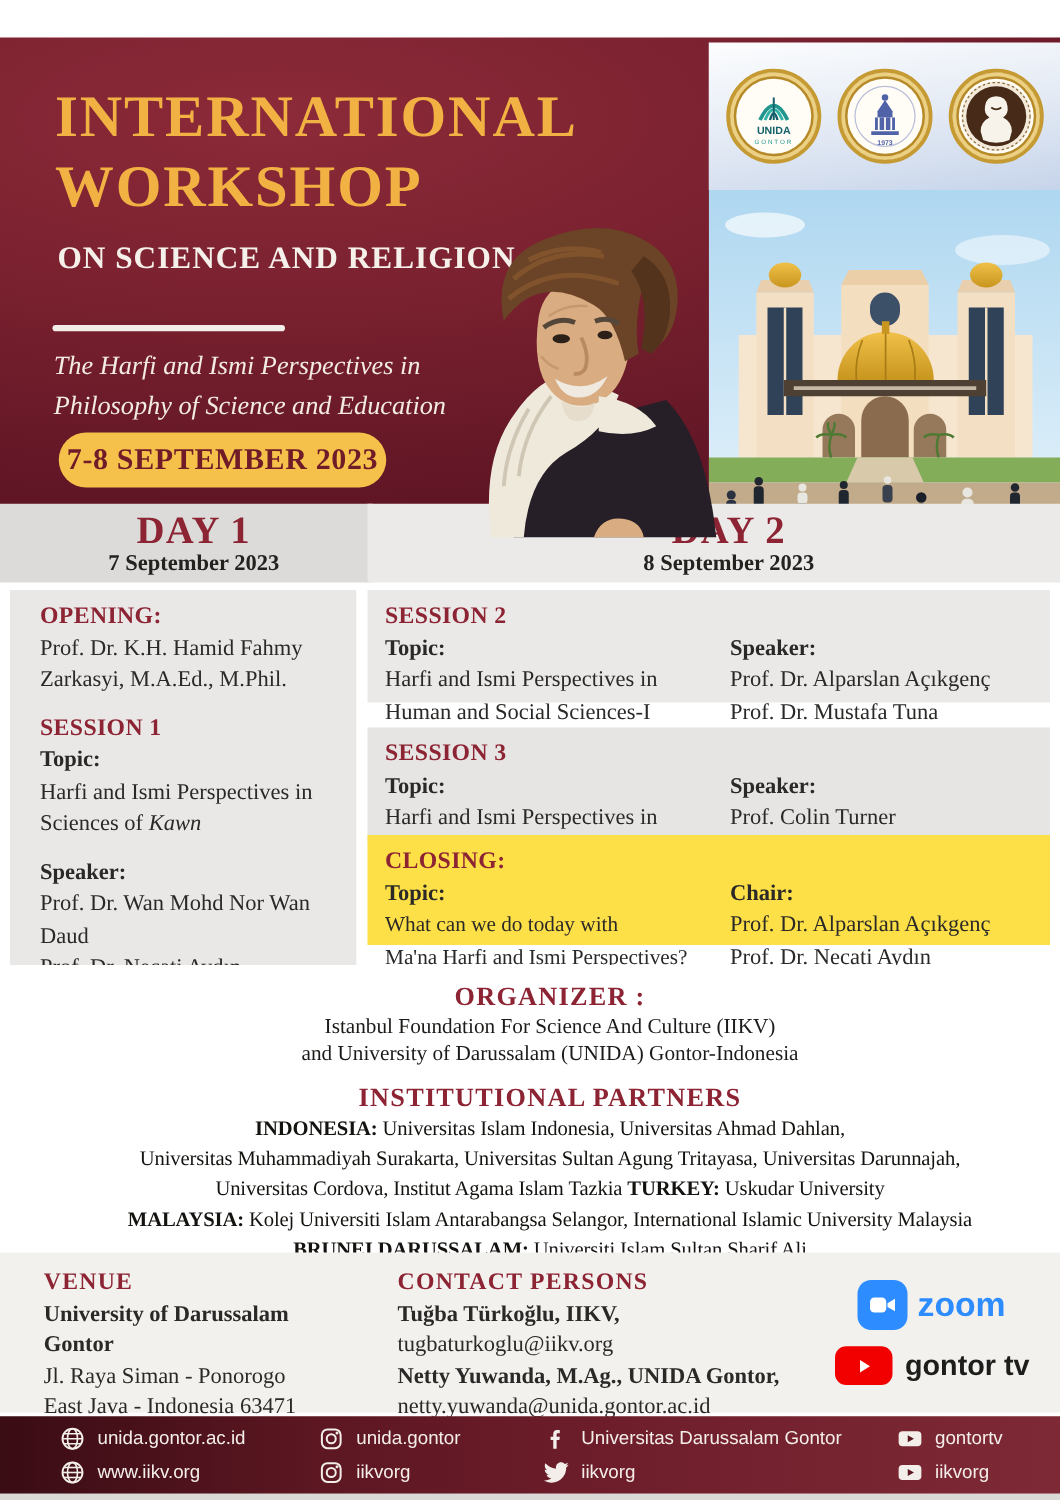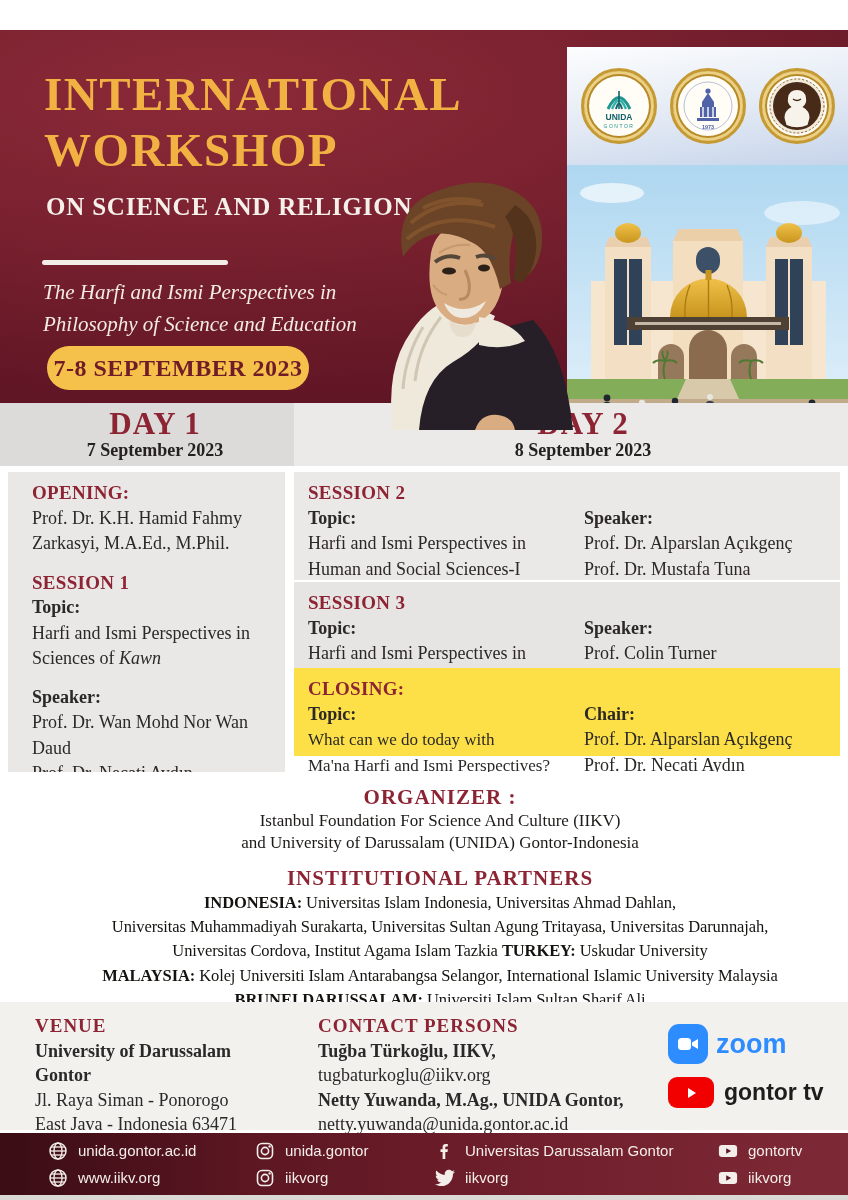--- a/index.html
+++ b/index.html
@@ -13,21 +13,21 @@
                 color:#f2b143; line-height:1.2; letter-spacing:1.5px; }
   .hero-sub { position:absolute; left:46px; top:163px; font-size:25px; font-weight:bold;
               color:#f5f0ea; letter-spacing:0.8px; }
   .divider { position:absolute; left:42px; top:230px; width:186px; height:5px;
              background:#f2ede6; border-radius:3px; }
   .theme { position:absolute; left:43px; top:247px; font-size:21px; color:#f3ece4; line-height:1.5;font-style:italic; }
   .date-badge { position:absolute; left:47px; top:316px; width:262px; height:44px;
                 background:#f6c14b; border-radius:23px; display:flex; align-items:center; justify-content:center;
                 font-size:24px; font-weight:bold; color:#701c28; letter-spacing:0.5px; }
 
-  .right-panel { position:absolute; left:567px; top:17px; width:281px; height:296px; }
+  .right-panel { position:absolute; left:567px; top:4px; width:281px; height:296px; }
   .logo-strip { position:absolute; left:0; top:0; width:281px; height:118px;
                 background:linear-gradient(172deg,#fcfdfe 0%, #e2e9f4 55%, #c6d4ea 100%);
                 display:flex; align-items:center; justify-content:center; gap:13px; }
   .logo { width:70px; height:70px; border-radius:50%; background:#fffdf6;
           border:3px solid #c59a33; box-shadow: inset 0 0 0 3px #ecd083, inset 0 0 0 5px #b68a28;
           display:flex; align-items:center; justify-content:center; overflow:hidden; }
   .photo { position:absolute; left:0; top:118px; width:281px; height:282px; }
   .photo svg { display:block; }
   .portrait { position:absolute; left:381px; top:135px; width:202px; height:265px; z-index:2; }
 
@@ -41,40 +41,40 @@
   
   .sched-left { position:absolute; left:8px; top:472px; width:277px; height:300px; background:#e9e8e6;
                 box-sizing:border-box; padding:8px 10px 0 24px; font-size:18px; color:#2b2927; line-height:25.5px; }
   .sec-label { color:#8d2434; font-weight:bold; font-size:19px; letter-spacing:0.3px; }
   .b { font-weight:bold; }
   .it { font-style:italic; }
   .gap13 { height:13px; }
 
   .srow { position:absolute; left:294px; width:546px; box-sizing:border-box; padding:8px 0 0 14px;
           font-size:18px; color:#2b2927; line-height:25.5px; }
-  .srow.s2 { top:472px; height:108px; background:#ebe9e7; }
+  .srow.s2 { top:472px; height:90px; background:#ebe9e7; }
   .srow.s3 { top:582px; height:92px; background:#e7e5e3; }
   .srow.cl { top:668px; height:88px; background:#fde047; }
   .srow-grid { display:grid; grid-template-columns:276px 1fr; }
   .cl .topic-lines { font-size:17px; }
 
   
   .org-sec { position:absolute; left:0; top:772px; width:848px; height:230px; background:#ffffff; text-align:center;padding-left:16px; }
   .org-heading { margin-top:13px; font-size:21px; font-weight:bold; color:#8d2434; letter-spacing:1px; }
   .org-line { font-size:17px; color:#1d1b19; line-height:1.32; }
   .part-heading { margin-top:11px; font-size:21px; font-weight:bold; color:#8d2434; letter-spacing:1px;text-align:center; }
   .part-line { font-size:16.5px; color:#151310; line-height:1.47; letter-spacing:-0.1px; }
 
   
   .venue-sec { position:absolute; left:0; top:1002px; width:848px; height:128px; background:#f2f1ee; }
   .vc-heading { font-size:19px; font-weight:bold; color:#8d2434; letter-spacing:1px; }
   .venue-block { position:absolute; left:35px; top:12px; font-size:18px; color:#2b2927; line-height:24.5px; }
   .contact-block { position:absolute; left:318px; top:12px; font-size:18px; color:#2b2927; line-height:24.5px; }
   .stream-block { position:absolute; left:668px; top:22px; }
-  .zoom-row { display:flex; align-items:center; gap:8px; }
+  .zoom-row { display:flex; align-items:center; gap:8px;margin-left:18px; }
   .zoom-icon { width:40px; height:40px; border-radius:11px; background:#2d8cff;
                display:flex; align-items:center; justify-content:center; }
   .zoom-word { font-family:"Liberation Sans",sans-serif; font-size:27px; font-weight:bold; color:#2d8cff; }
   .yt-row { display:flex; align-items:center; gap:10px; margin-top:13px; }
   .yt-badge { width:46px; height:31px; border-radius:9px; background:#f20000;
               display:flex; align-items:center; justify-content:center; }
   .yt-word { font-family:"Liberation Sans",sans-serif; font-size:23px; font-weight:bold; color:#1d1d1b; }
 
   
   .footer { position:absolute; left:0; top:1133px; width:848px; height:62px;

